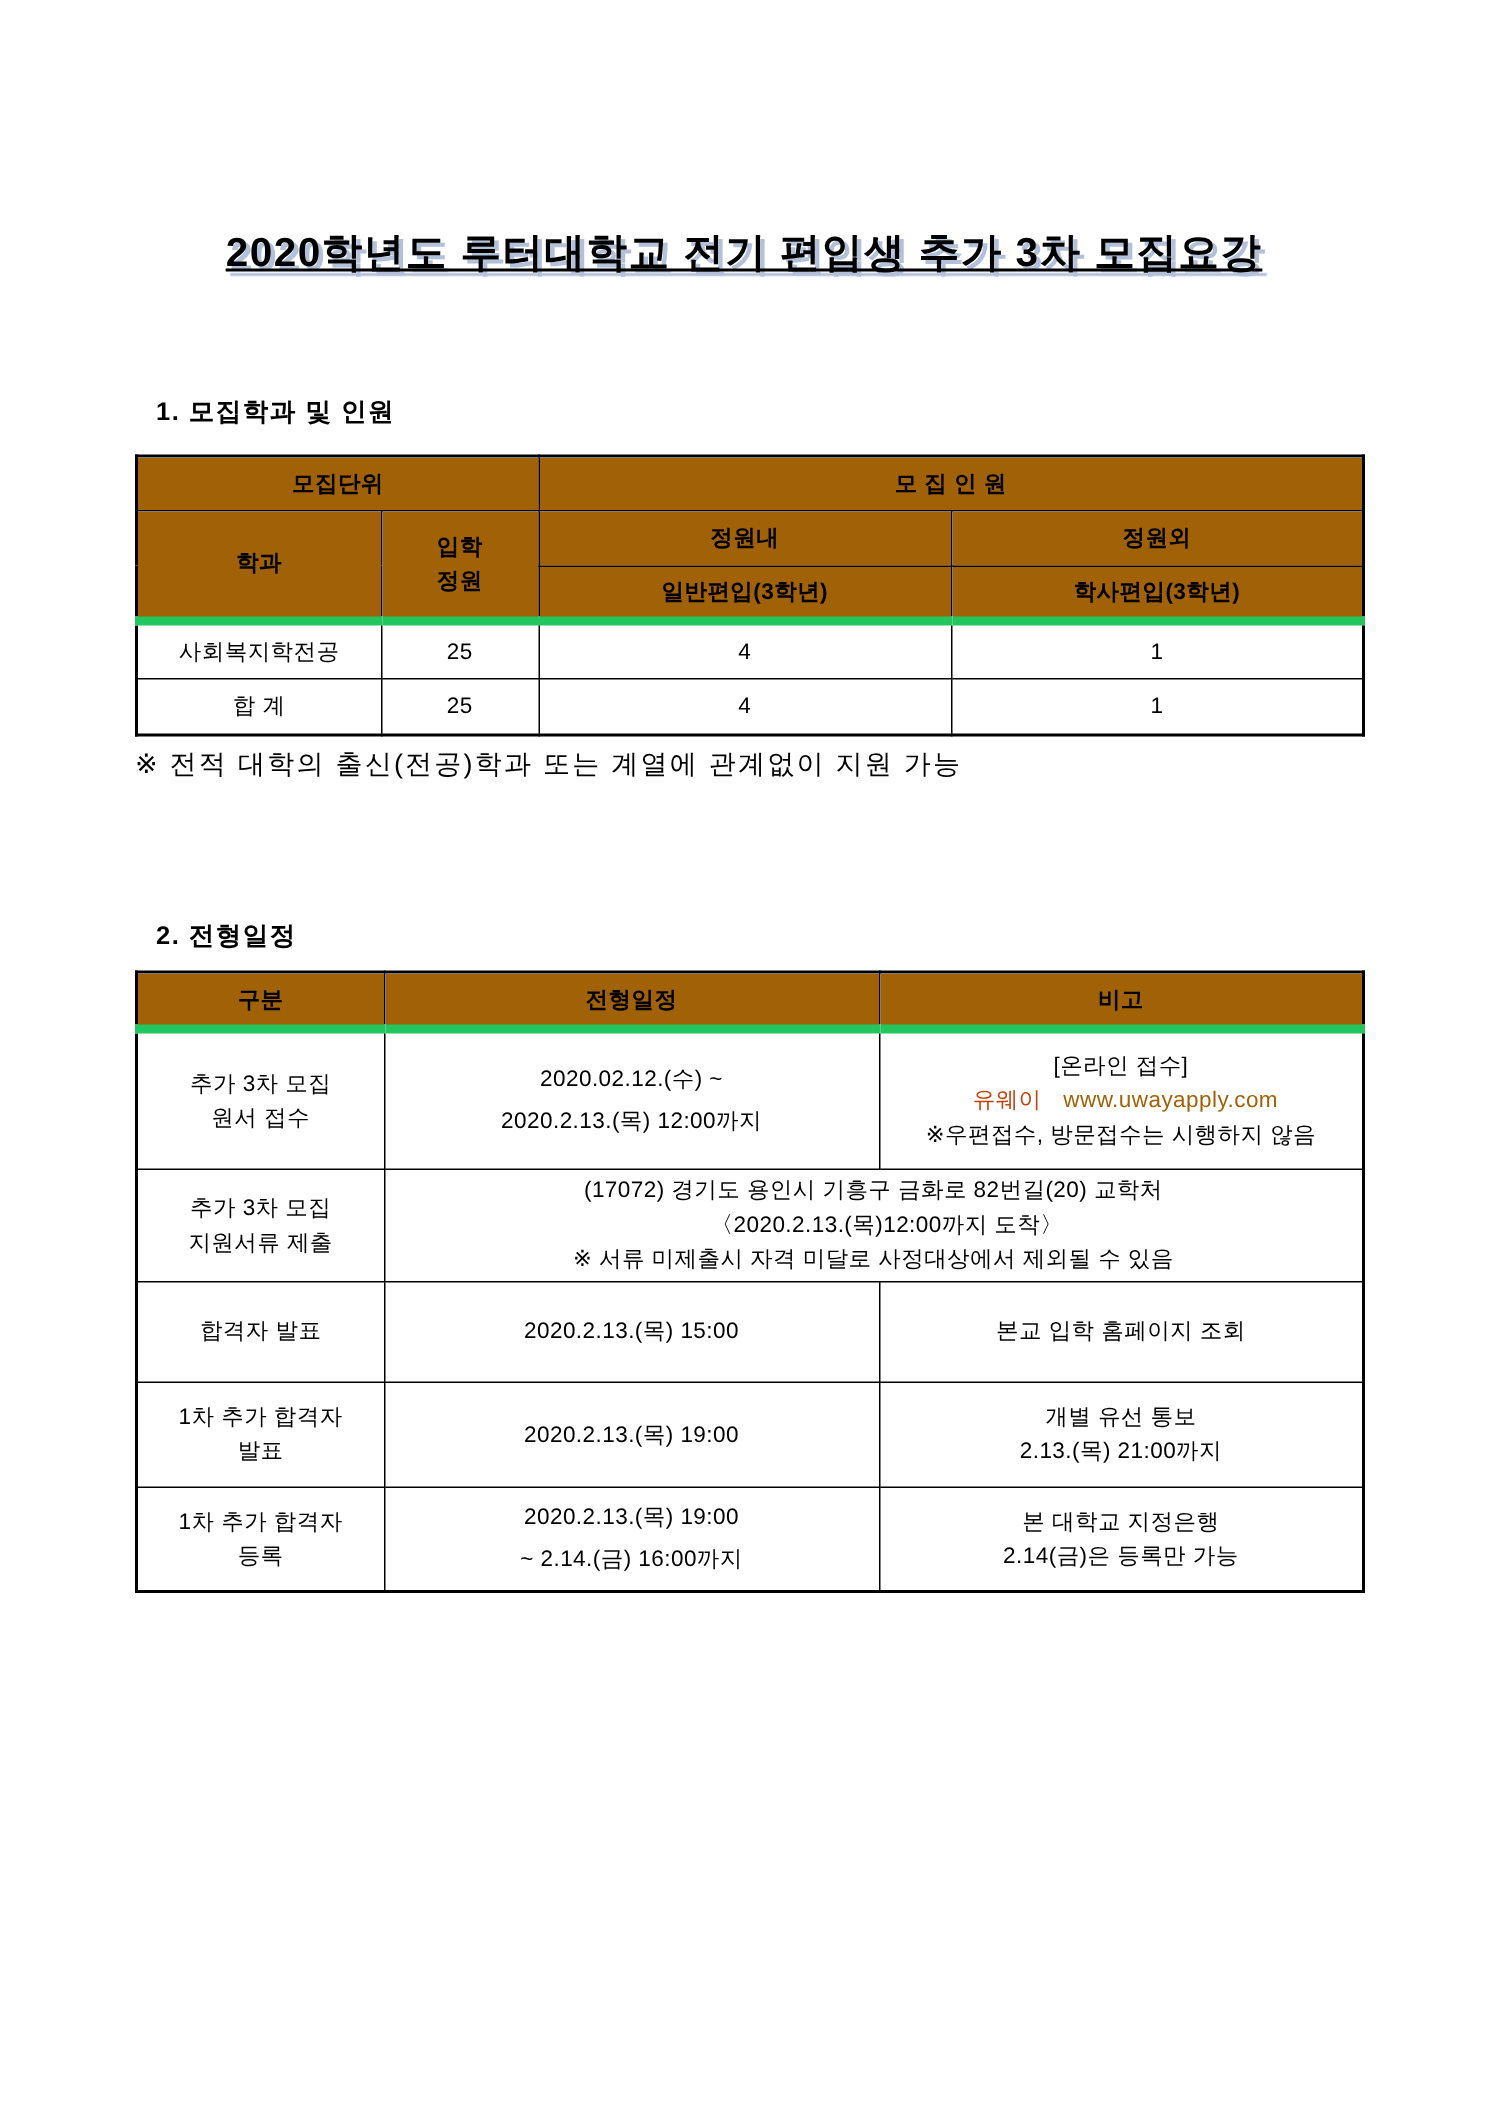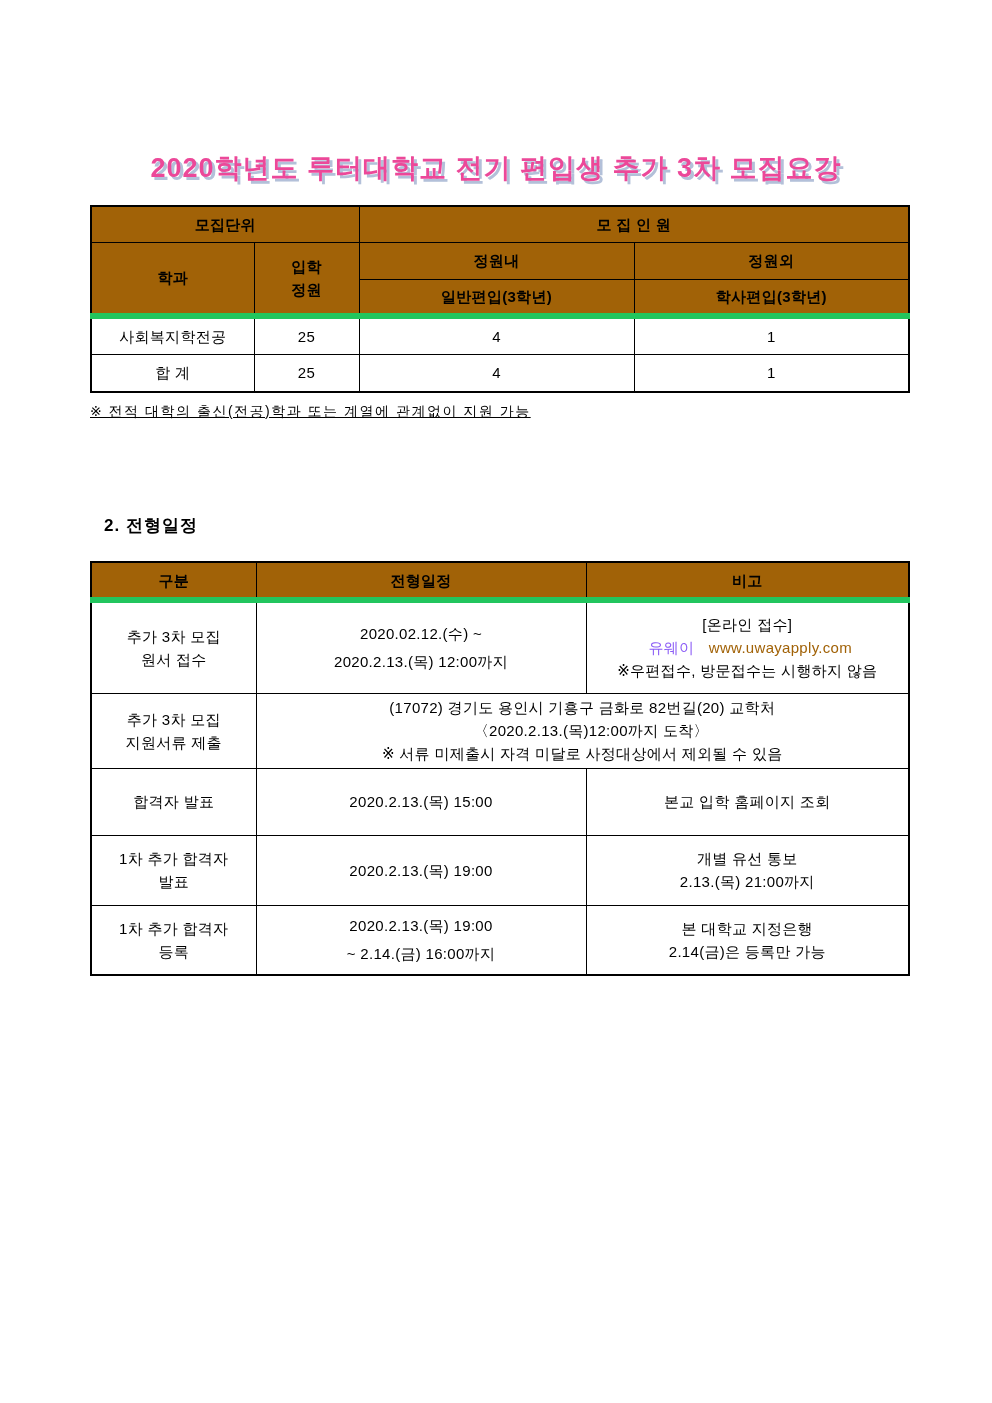--- a/index.html
+++ b/index.html
@@ -15,22 +15,23 @@
     background: #ffffff;
     overflow: hidden;
   }
   .doc-title {
     padding-top: 148px;
     text-align: center;
     font-size: 27px;
     font-weight: bold;
     letter-spacing: 1px;
     line-height: 40px;
-    color: #ec4899;
+    color: #000000;
     text-shadow: 3px 3px 0 #b3c0d9;
+    text-decoration: underline;
   }
   .heading {
     margin: 75px 0 0 104px;
     font-size: 17px;
     font-weight: bold;
     letter-spacing: 1px;
     line-height: 23px;
   }
   .heading.h2 { margin-top: 92px; }
 
@@ -72,36 +73,36 @@
   .t2-r4 td { height: 70px; }
   .t2-r5 td { height: 70px; }
   .t2-r6 td { height: 70px; }
 
   .line { display: block; }
   .sched .line { line-height: 28px; }
   td.left { text-align: left; padding-left: 9px; padding-right: 9px; }
   .indent { padding-left: 18px; }
   .note-text {
     margin: 7px 0 0 90px;
-    font-size: 14px;
+    font-size: 18px;
     letter-spacing: 1.5px;
     line-height: 22px;
-    text-decoration: underline;
   }
   .link-line { padding-left: 6px; white-space: nowrap; }
-  .link-label { color: #8b5cf6; margin-right: 10px; cursor: pointer; }
+  .link-label { color: #c2410c; margin-right: 10px; cursor: pointer; }
   .link-url   { color: #a16207; cursor: pointer; }
 </style>
 </head>
 <body>
 
 <div class="page">
 
   <div class="doc-title">2020학년도 루터대학교 전기 편입생 추가 3차 모집요강</div>
 
+  <div class="heading">1. 모집학과 및 인원</div>
 
   <table class="tbl">
     <colgroup>
       <col style="width:163px">
         <col style="width:105px">
         <col style="width:275px">
         <col style="width:275px">
     </colgroup>
     <tbody>
       <tr class="t1-h1">
@@ -133,21 +134,21 @@
         <td>4</td>
         <td>1</td>
       </tr>
     </tbody>
   </table>
 
   <div class="note-text">※ 전적 대학의 출신(전공)학과 또는 계열에 관계없이 지원 가능</div>
 
   <div class="heading h2">2. 전형일정</div>
 
-  <table class="tbl" style="margin-top:24px;">
+  <table class="tbl" style="margin-top:12px;">
     <colgroup>
       <col style="width:165px">
         <col style="width:330px">
         <col style="width:323px">
     </colgroup>
     <tbody>
       <tr class="t2-h">
         <td class="hdr">구분</td>
         <td class="hdr">전형일정</td>
         <td class="hdr">비고</td>

